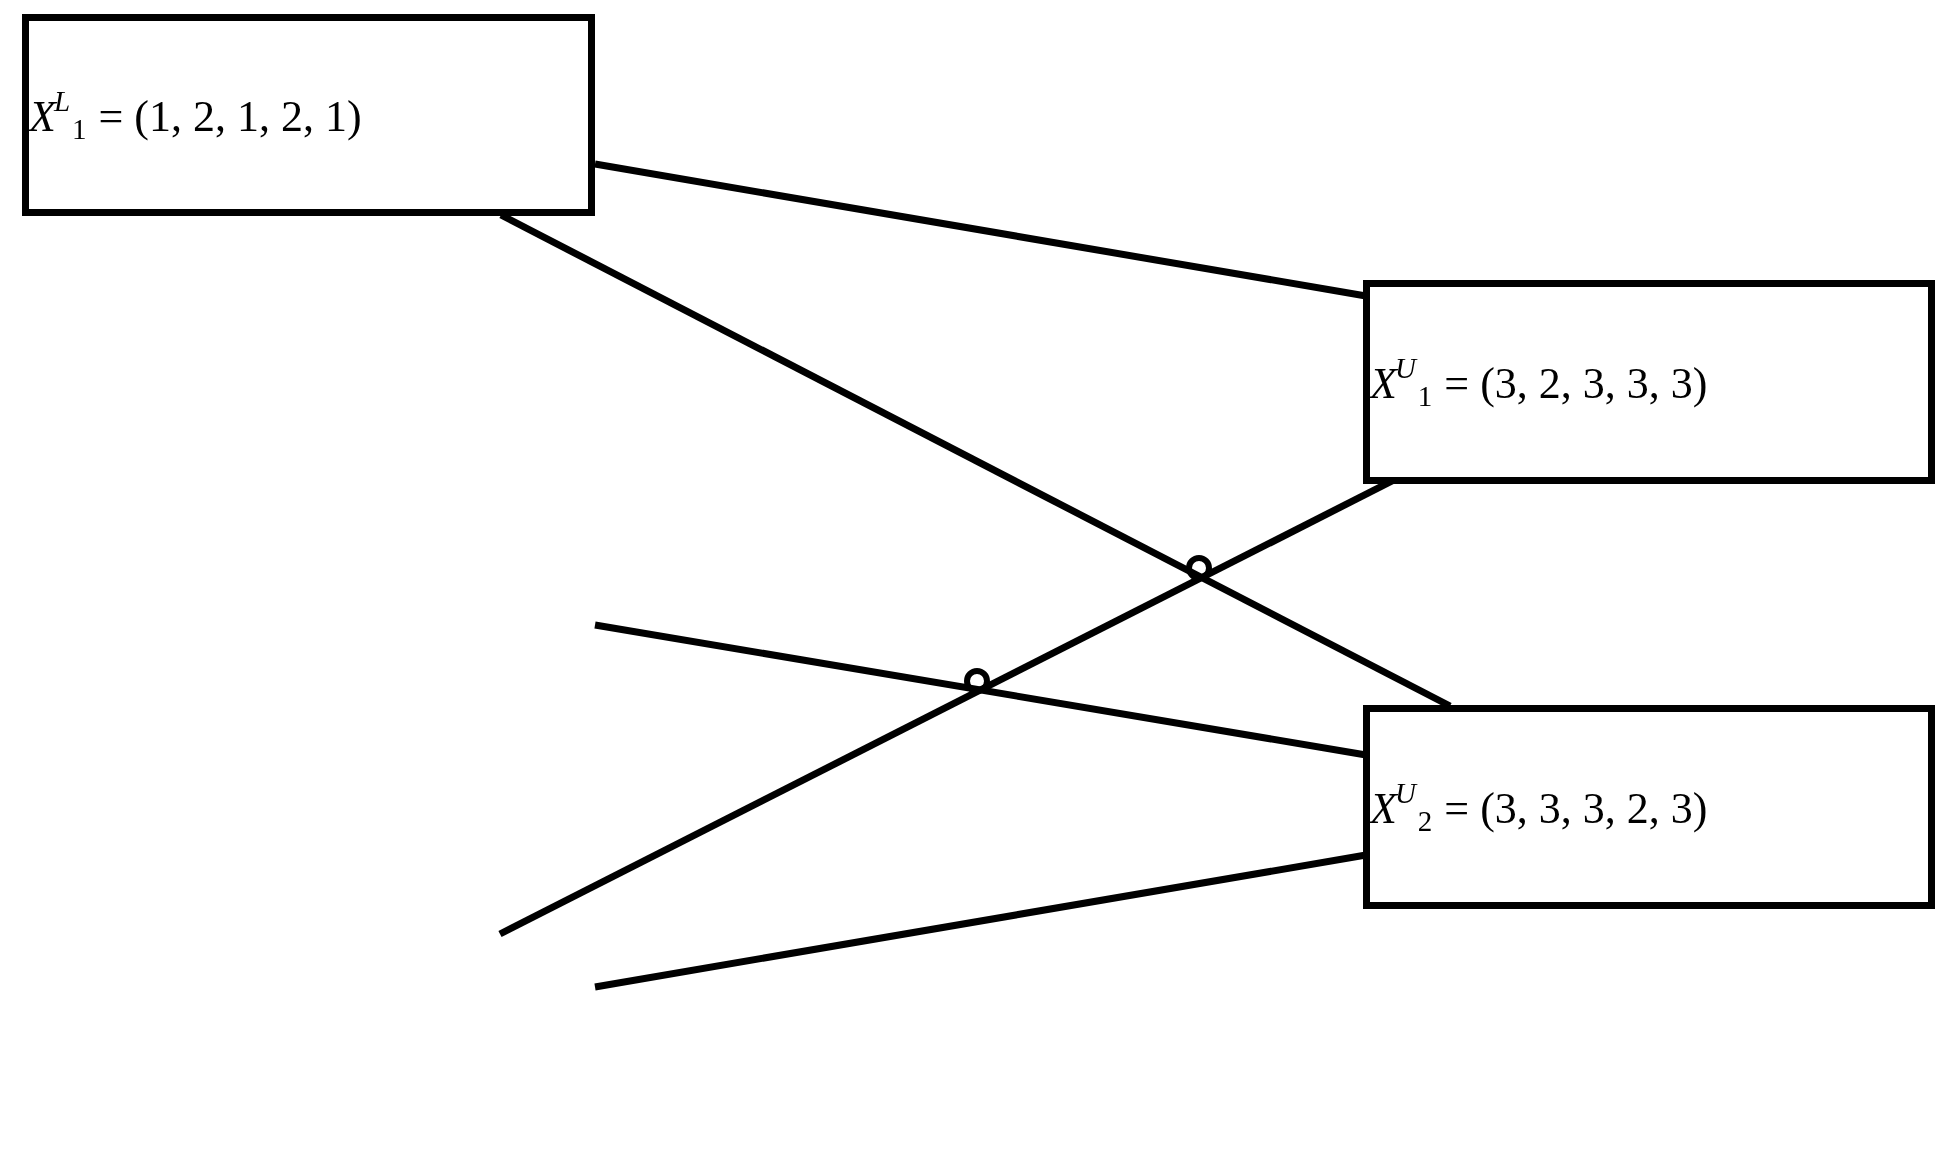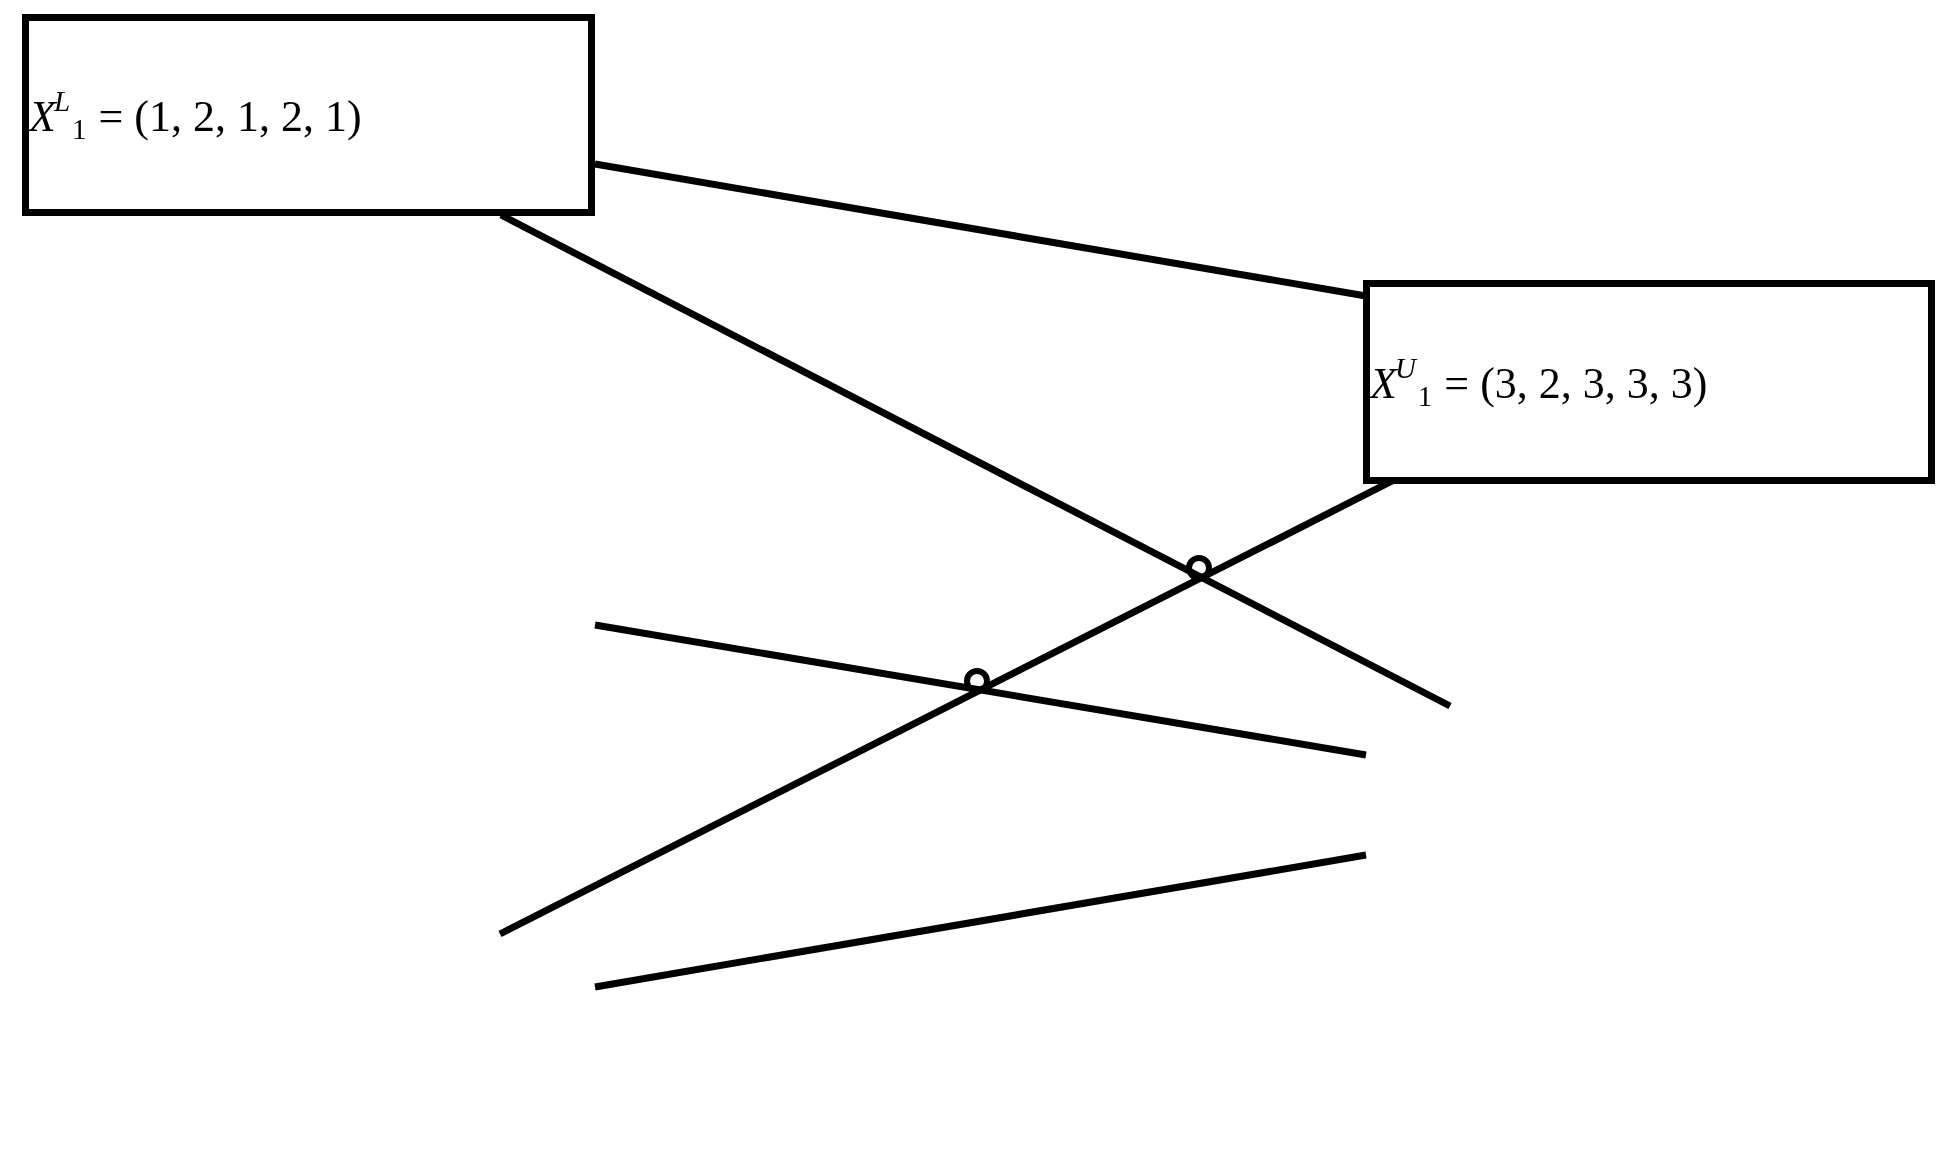--- a/index.html
+++ b/index.html
@@ -82,14 +82,17 @@
   <div class="node left-col" style="top:14px;">
     <span><span class="base">X</span><span class="sup">L</span><span class="sub">1</span><span class="value">= (1, 2, 1, 2, 1)</span></span>
   </div>
 
 
 
   <div class="node right-col" style="top:246px;margin-top:34px;">
     <span><span class="base">X</span><span class="sup">U</span><span class="sub">1</span><span class="value">= (3, 2, 3, 3, 3)</span></span>
   </div>
 
+  <div class="node right-col" style="top:705px;">
+    <span><span class="base">X</span><span class="sup">U</span><span class="sub">2</span><span class="value">= (3, 3, 3, 2, 3)</span></span>
+  </div>
 
 </div>
 
 </body></html>

